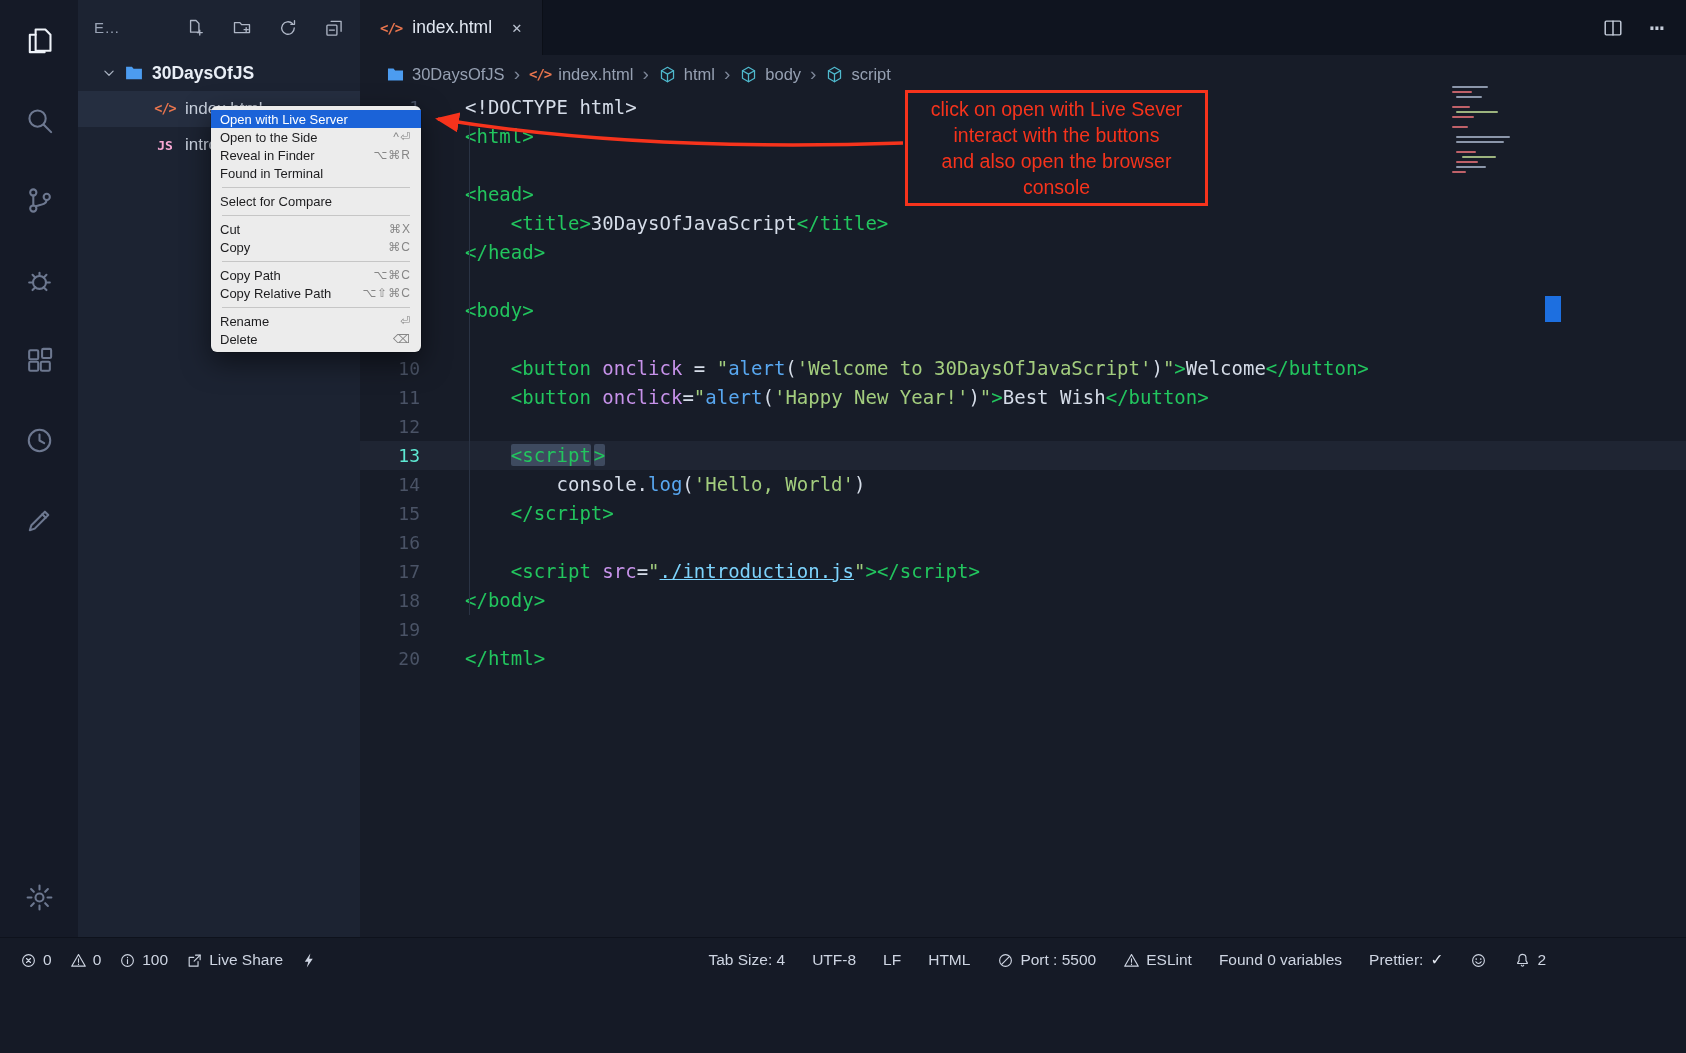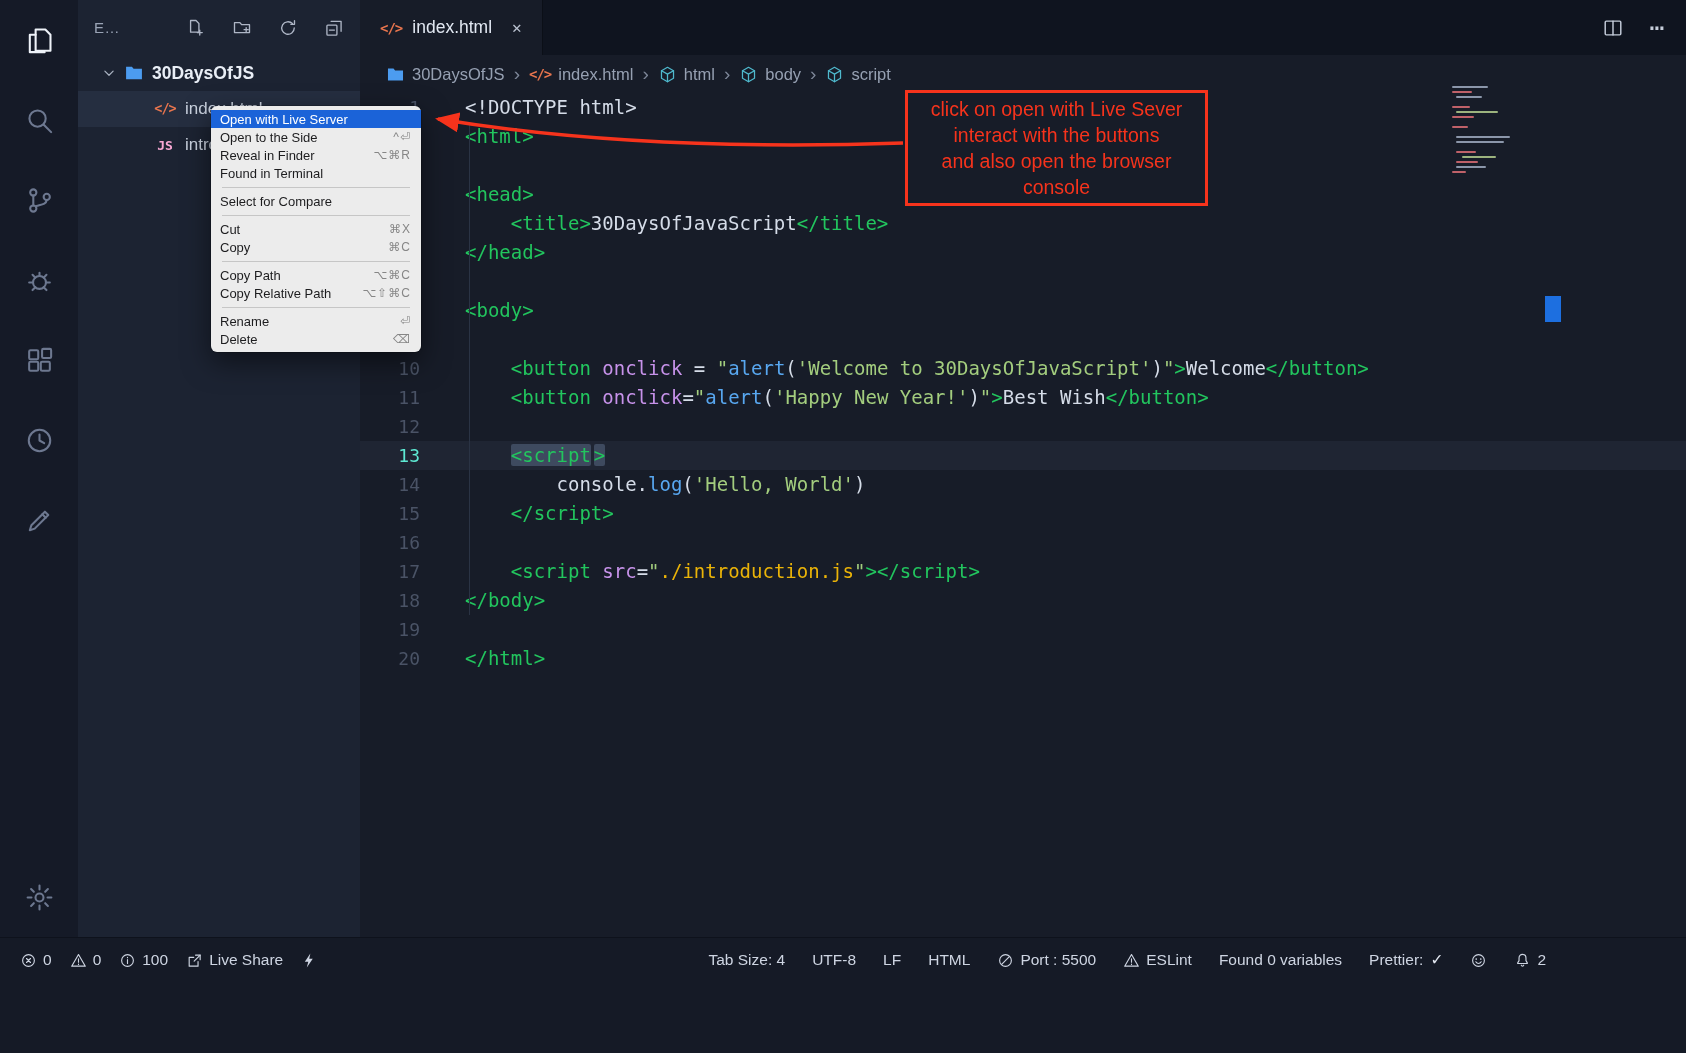--- a/index.html
+++ b/index.html
@@ -54,21 +54,21 @@
   .code-line{display:flex;height:29px;line-height:29px;white-space:pre}
   .code-line.hl{background:rgba(130,152,196,.08)}
   .ln{flex:none;width:105px;text-align:right;padding-right:45px;color:#4a5366;font-size:18px}
   .ln-act{color:#5eead4}
   .code-text{white-space:pre}
   .seg.pl{color:#d5dce8}
   .seg.tag{color:#22c55e}
   .seg.attr{color:#c792ea}
   .seg.str{color:#a3cd7e}
   .seg.fn{color:#58a7f0}
-  .seg.lnk{color:#eab308;cursor:pointer}
+  .seg.lnk{color:#7dd3fc;text-decoration:underline;cursor:pointer}
   .seg.sel{background:#3e4a5f;border-radius:2px}
   .seg.gap{margin-left:3px}
   .indent-guide{position:absolute;left:109px;top:122px;width:1px;height:493px;background:#2a3344}
 
   .minimap{position:absolute;left:1092px;top:86px;width:100px}
   .mm-row{height:3px;margin-bottom:2px}
   .mm-bar{height:2px;border-radius:1px}
   .scroll-marker{position:absolute;left:1185px;top:296px;width:16px;height:26px;background:#1d6fe0}
 
   

